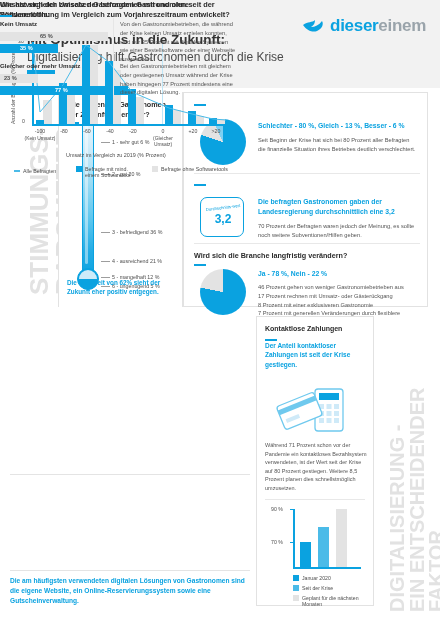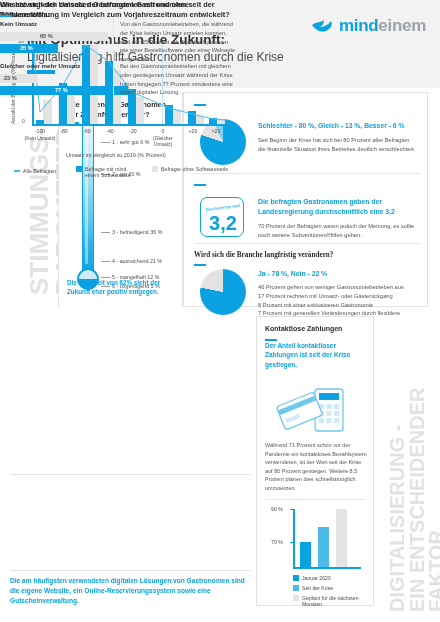--- a/index.html
+++ b/index.html
@@ -76,21 +76,21 @@
   .sect-div { position: absolute; left: 10px; width: 226px; height: 1px; background: #e8e8e8; }
 
   .pie { border-radius: 50%; }
   .pie1 { position: absolute; width: 46px; height: 46px;
           background: conic-gradient(from 0deg, #0aa2e0 0% 80%, #e3e3e3 80% 93%, #7fd0f2 93% 100%); }
   .pie2 { position: absolute; width: 46px; height: 46px;
           background: conic-gradient(from 0deg, #0aa2e0 0% 78%, #e3e3e3 78% 100%); }
 
   .badge32 { position: absolute; width: 44px; height: 40px; border: 1.5px solid #0aa2e0; border-radius: 7px; }
   .badge32 .bt { position: absolute; left: 4px; top: 7px; width: 36px; text-align: center; font-size: 4.2px; color: #0aa2e0; transform: rotate(-7deg);}
-  .badge32 .bn { position: absolute; left: 0; top: 14px; width: 44px; text-align: center; font-size: 20px; font-weight: bold; color: #0aa2e0; }
+  .badge32 .bn { position: absolute; left: 0; top: 14px; width: 44px; text-align: center; font-size: 12px; font-weight: bold; color: #0aa2e0; }
 
   
   #chart-panel { left: 10px; top: 316px; width: 240px; height: 152px; border: none; }
   .axis-line { position: absolute; background: #0aa2e0; }
   .bar-blue { position: absolute; background: #0aa2e0; }
   .bar-grey { position: absolute; background: #e3e3e3; }
   .tick-lbl { position: absolute; font-size: 5.2px; color: #4e4e4e; text-align: center; }
   .ax-title-x { position: absolute; font-size: 5.4px; color: #4e4e4e; }
   .ax-title-y { position: absolute; font-size: 5.2px; color: #4e4e4e; white-space: nowrap;
     transform: rotate(-90deg); transform-origin: left top; }
@@ -121,21 +121,21 @@
 </head>
 <body>
 
 <div class="page">
 
   <div class="header">
     <div class="logo">
       <svg class="logo-bird" viewBox="0 0 26 16">
         <path d="M1 7 C6 3 10 5 13 2 C13 5 12 7 9 9 C13 9 17 7 20 3 C22 6 20 11 15 13 C11 14.5 5 13 1 7 Z" fill="#0aa2e0"></path>
       </svg>
-      <span class="logo-text"><span class="a">mind</span><span class="b">einem</span></span>
+      <span class="logo-text"><span class="a">dieser</span><span class="b">einem</span></span>
     </div>
     <div class="h-title">Mit Optimismus in die Zukunft:</div>
     <div class="h-sub">Digitalisierung hilft Gastronomen durch die Krise</div>
     <div class="h-rule"></div>
   </div>
 
   <div class="vert-left">
     <span class="vl1">STIMMUNGS-</span>
     <span class="vl2">BAROMETER</span>
   </div>
@@ -200,21 +200,21 @@
       <div class="bt">Durchschnitts-wert</div>
       <div class="bn">3,2</div>
     </div>
     <div class="sect" style="left:74px; top:104px; width:160px;">
       <div class="blue-head">Die befragten Gastronomen gaben der Landesregierung durchschnittlich eine 3,2</div>
       <div class="body-txt" style="margin-top:5px;">70 Prozent der Befragten waren jedoch der Meinung, es sollte noch weitere Subventionen/Hilfen geben.</div>
     </div>
 
     <div class="sect-div" style="top:150px;"></div>
 
-    <div class="sect" style="top:158px;font-family:Liberation Serif, serif;">
+    <div class="sect" style="top:158px;">
       <div class="panel-title">Wird sich die Branche langfristig verändern?</div>
       <div class="tiny-rule"></div>
     </div>
     <div class="pie pie2" style="left:16px; top:176px;"></div>
     <div class="sect" style="left:74px; top:176px; width:162px;">
       <div class="blue-head">Ja - 78 %, Nein - 22 %</div>
       <div class="body-txt" style="margin-top:4px;">46 Prozent gehen von weniger Gastronomiebetrieben aus</div>
       <div class="body-txt">17 Prozent rechnen mit Umsatz- oder Gästerückgang</div>
       <div class="body-txt">8 Prozent mit einer exklusiveren Gastronomie</div>
       <div class="body-txt">7 Prozent mit generellen Veränderungen durch flexiblere Geschäftsmodelle</div>

